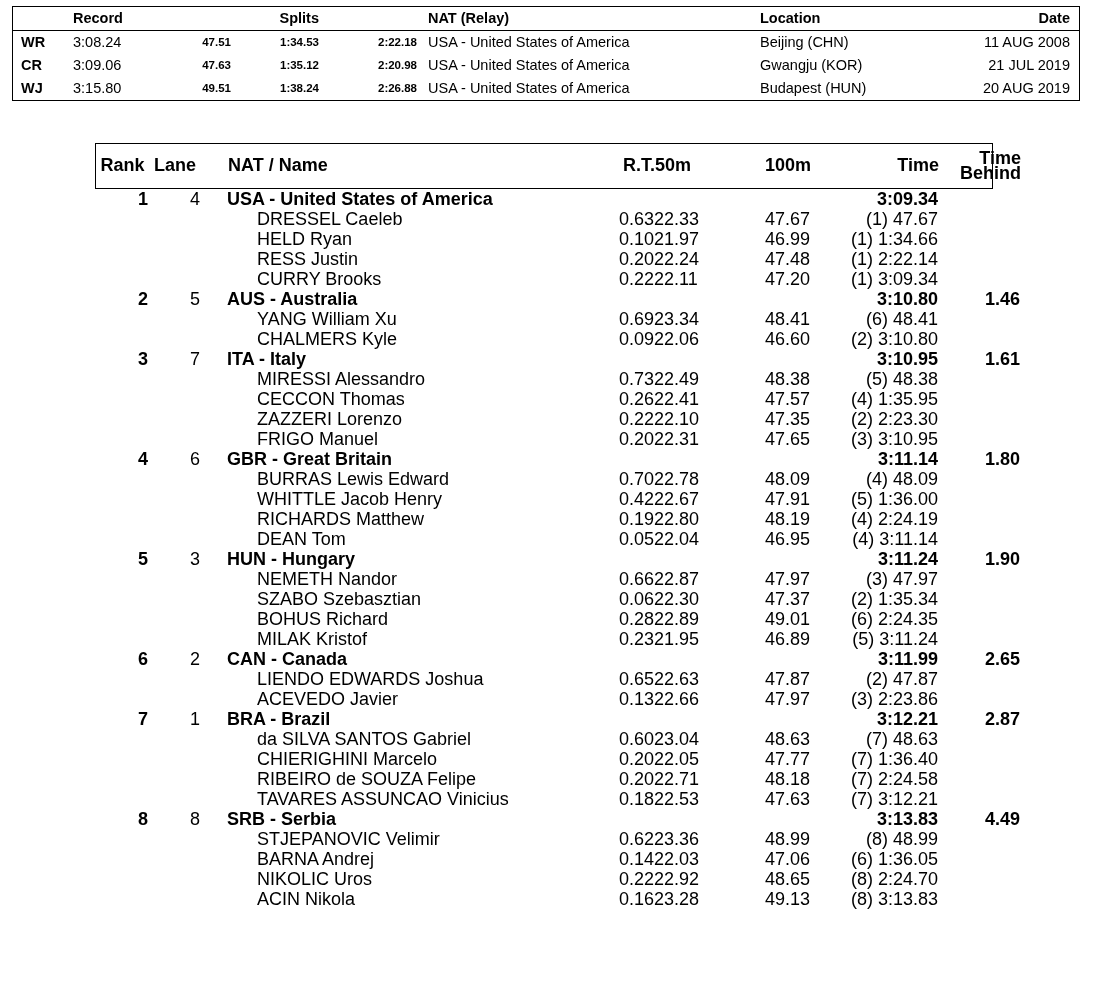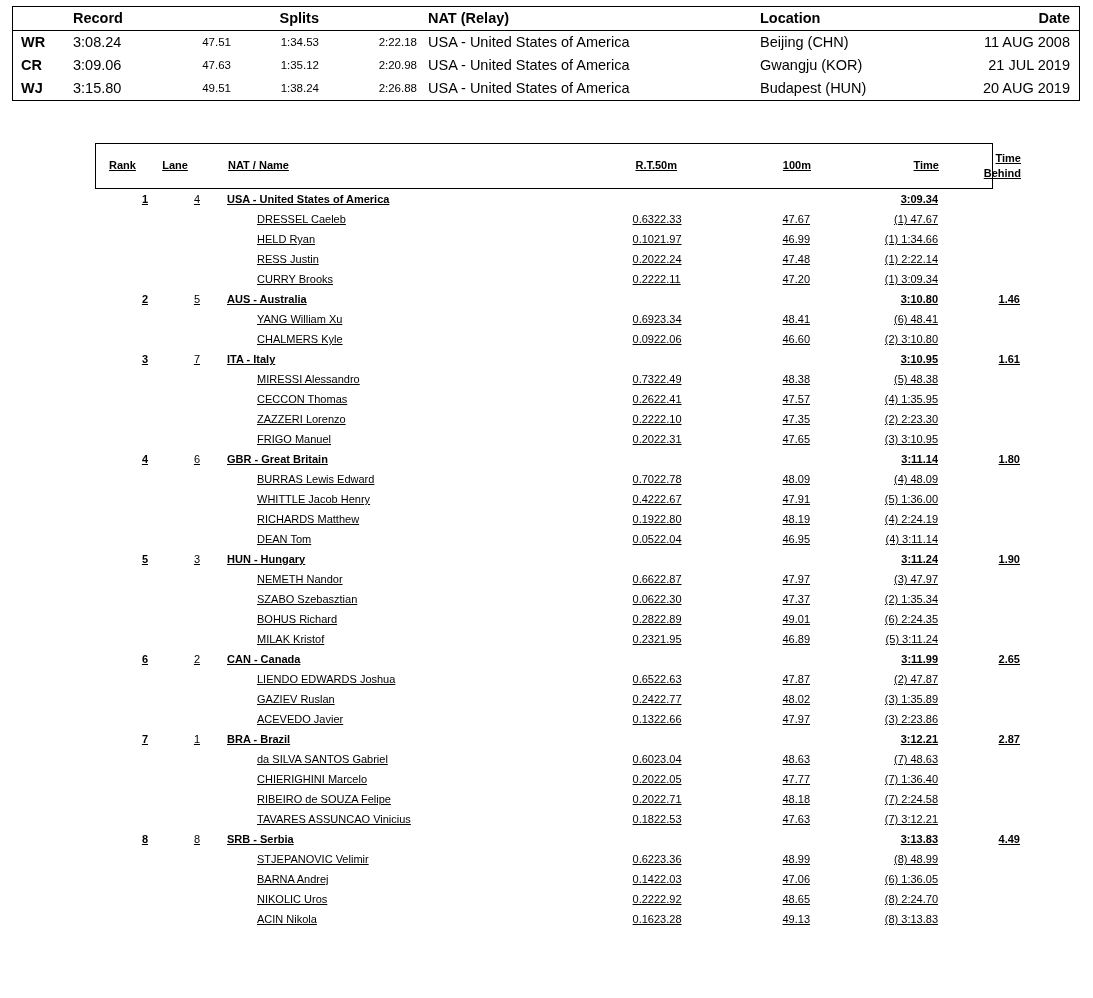--- a/index.html
+++ b/index.html
@@ -48,41 +48,40 @@
     font-weight: bold;
   }
   .rec-c-tag     { width: 52px;  text-align: left;  padding-left: 8px !important; font-weight: bold; }
   .rec-c-record  { width: 78px;  text-align: left; }
   .rec-c-sp1     { width: 80px;  text-align: right; }
   .rec-c-sp2     { width: 88px;  text-align: right; }
   .rec-c-sp3     { width: 98px;  text-align: right; }
   .rec-c-nat     { width: 330px; text-align: left;  padding-left: 11px !important; }
   .rec-c-loc     { width: 220px; text-align: left;  padding-left: 2px !important; }
   .rec-c-date    { text-align: right; padding-right: 9px !important; }
-  td.split { font-size: 11.5px; }
+  td.split { font-size: 11.5px; font-weight: bold; }
 
   
   .results-wrap {
     position: absolute;
     left: 95px;
     top: 143px;
     width: 898px;
   }
   .res-head {
     border: 1.5px solid #000;
     box-sizing: border-box;
     height: 46px;
     position: relative;
   }
   table.results {
     border-collapse: collapse;
     table-layout: fixed;
     width: 100%;
-    font-size: 11px;
-    text-decoration: underline;
+    font-size: 18px;
   }
   table.results td, table.results th {
     padding: 0;
     vertical-align: middle;
     white-space: nowrap;
     overflow: hidden;
   }
   table.results thead th {
     height: 43px;
     font-weight: bold;
@@ -433,30 +432,20 @@
           <td class="c-name">LIENDO EDWARDS Joshua</td>
           <td class="c-rt">0.65</td>
           <td class="c-50">22.63</td>
           <td class="c-100">47.87</td>
           <td class="c-time">(2) 47.87</td>
           <td class="c-behind"></td>
         </tr>
         <tr class="swimmer-row">
           <td class="c-rank"></td>
           <td class="c-lane"></td>
-          <td class="c-name">GAZIEV Ruslan</td>
-          <td class="c-rt">0.24</td>
-          <td class="c-50">22.77</td>
-          <td class="c-100">48.02</td>
-          <td class="c-time">(3) 1:35.89</td>
-          <td class="c-behind"></td>
-        </tr>
-        <tr class="swimmer-row">
-          <td class="c-rank"></td>
-          <td class="c-lane"></td>
           <td class="c-name">ACEVEDO Javier</td>
           <td class="c-rt">0.13</td>
           <td class="c-50">22.66</td>
           <td class="c-100">47.97</td>
           <td class="c-time">(3) 2:23.86</td>
           <td class="c-behind"></td>
         </tr>
         <tr class="team-row">
           <td class="c-rank">7</td>
           <td class="c-lane">1</td>

